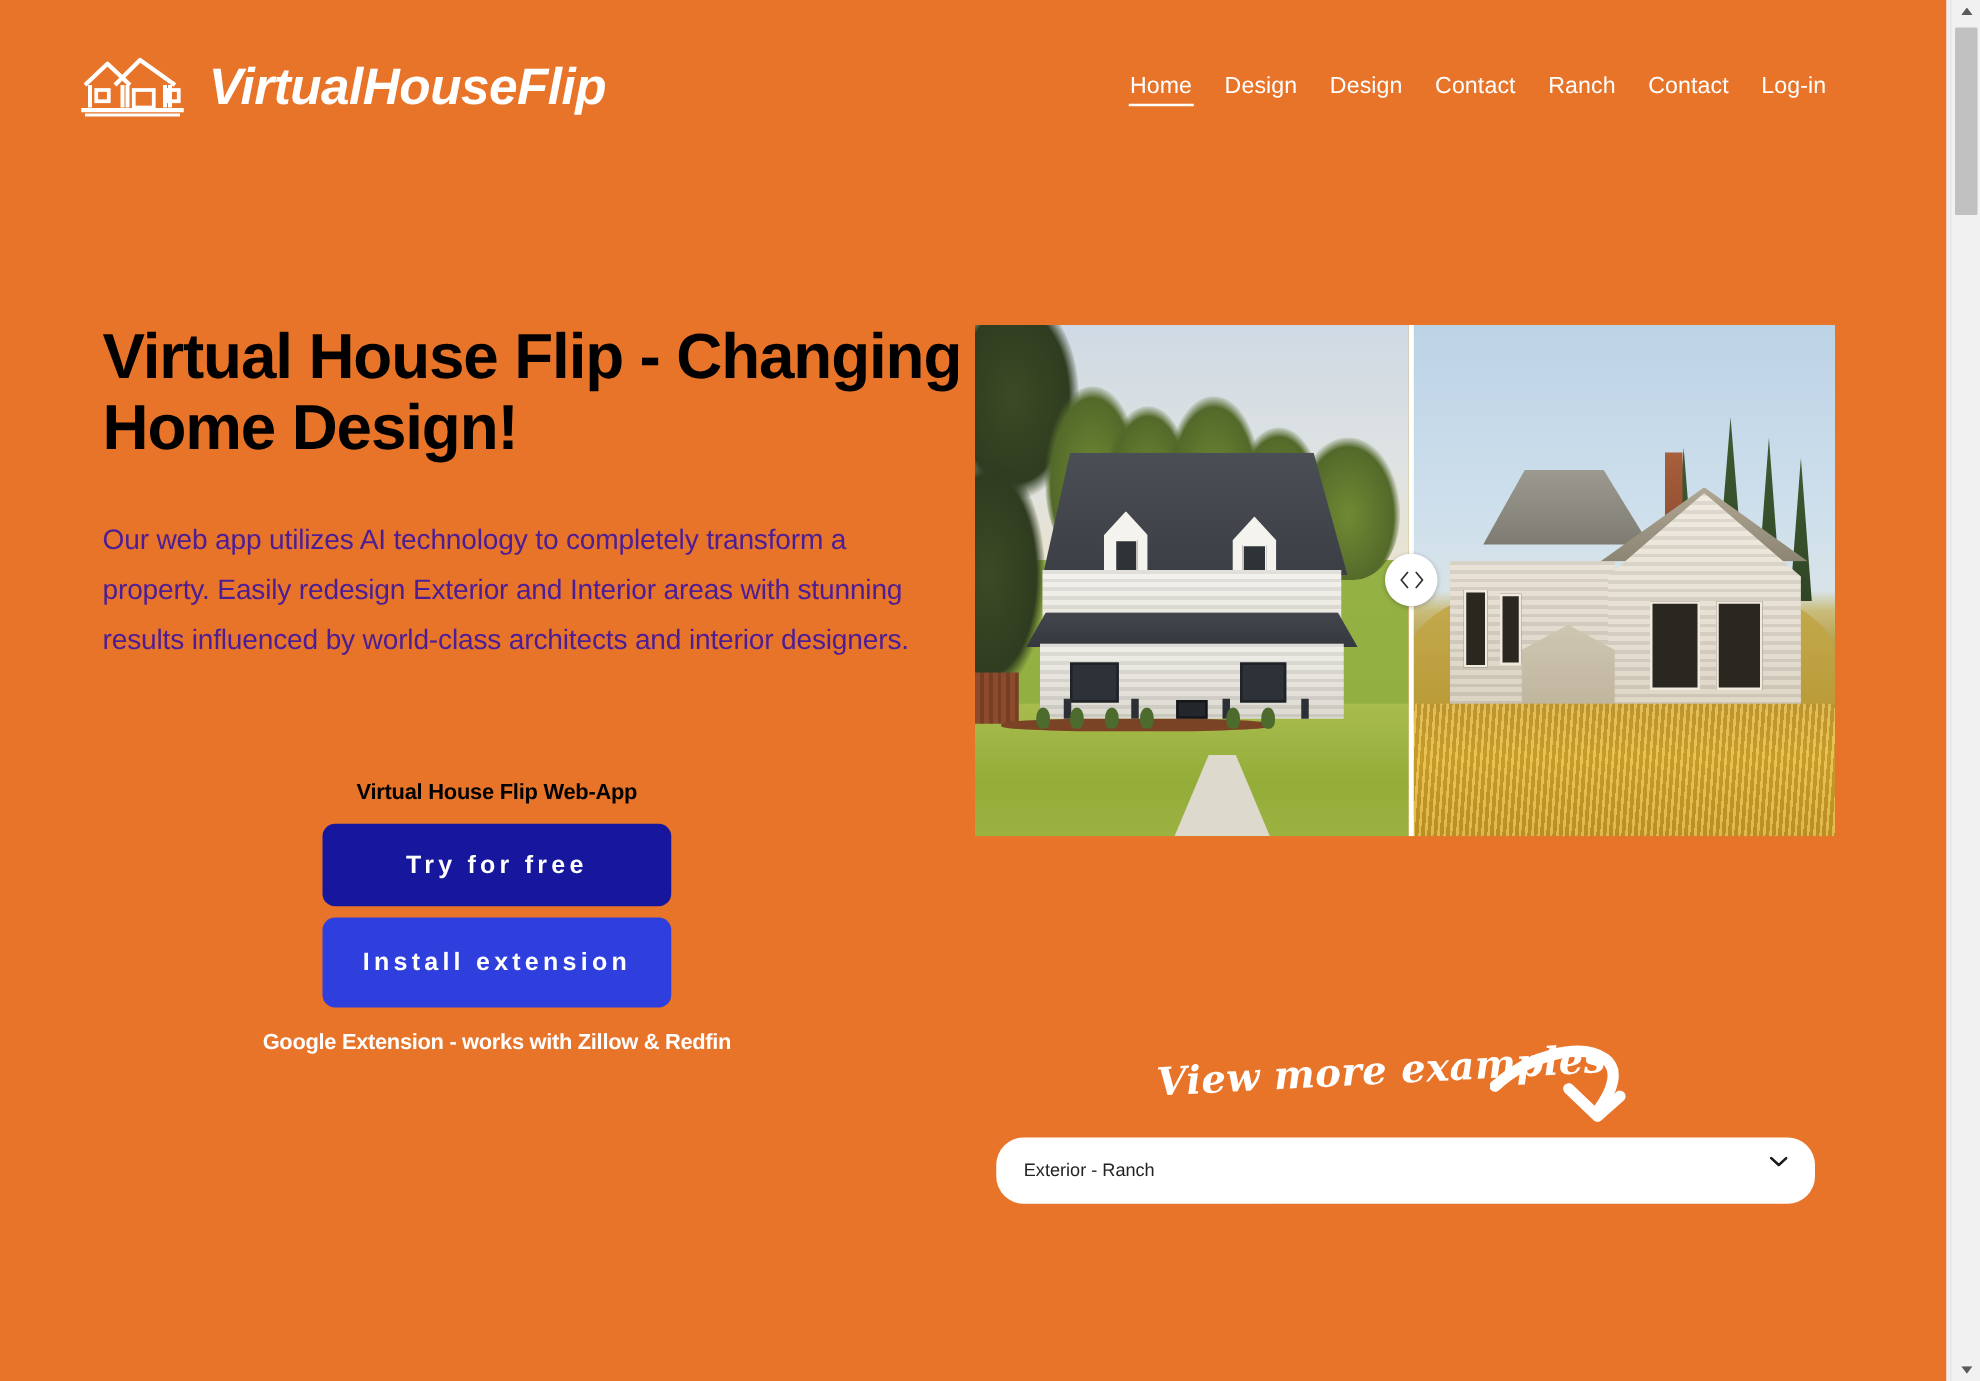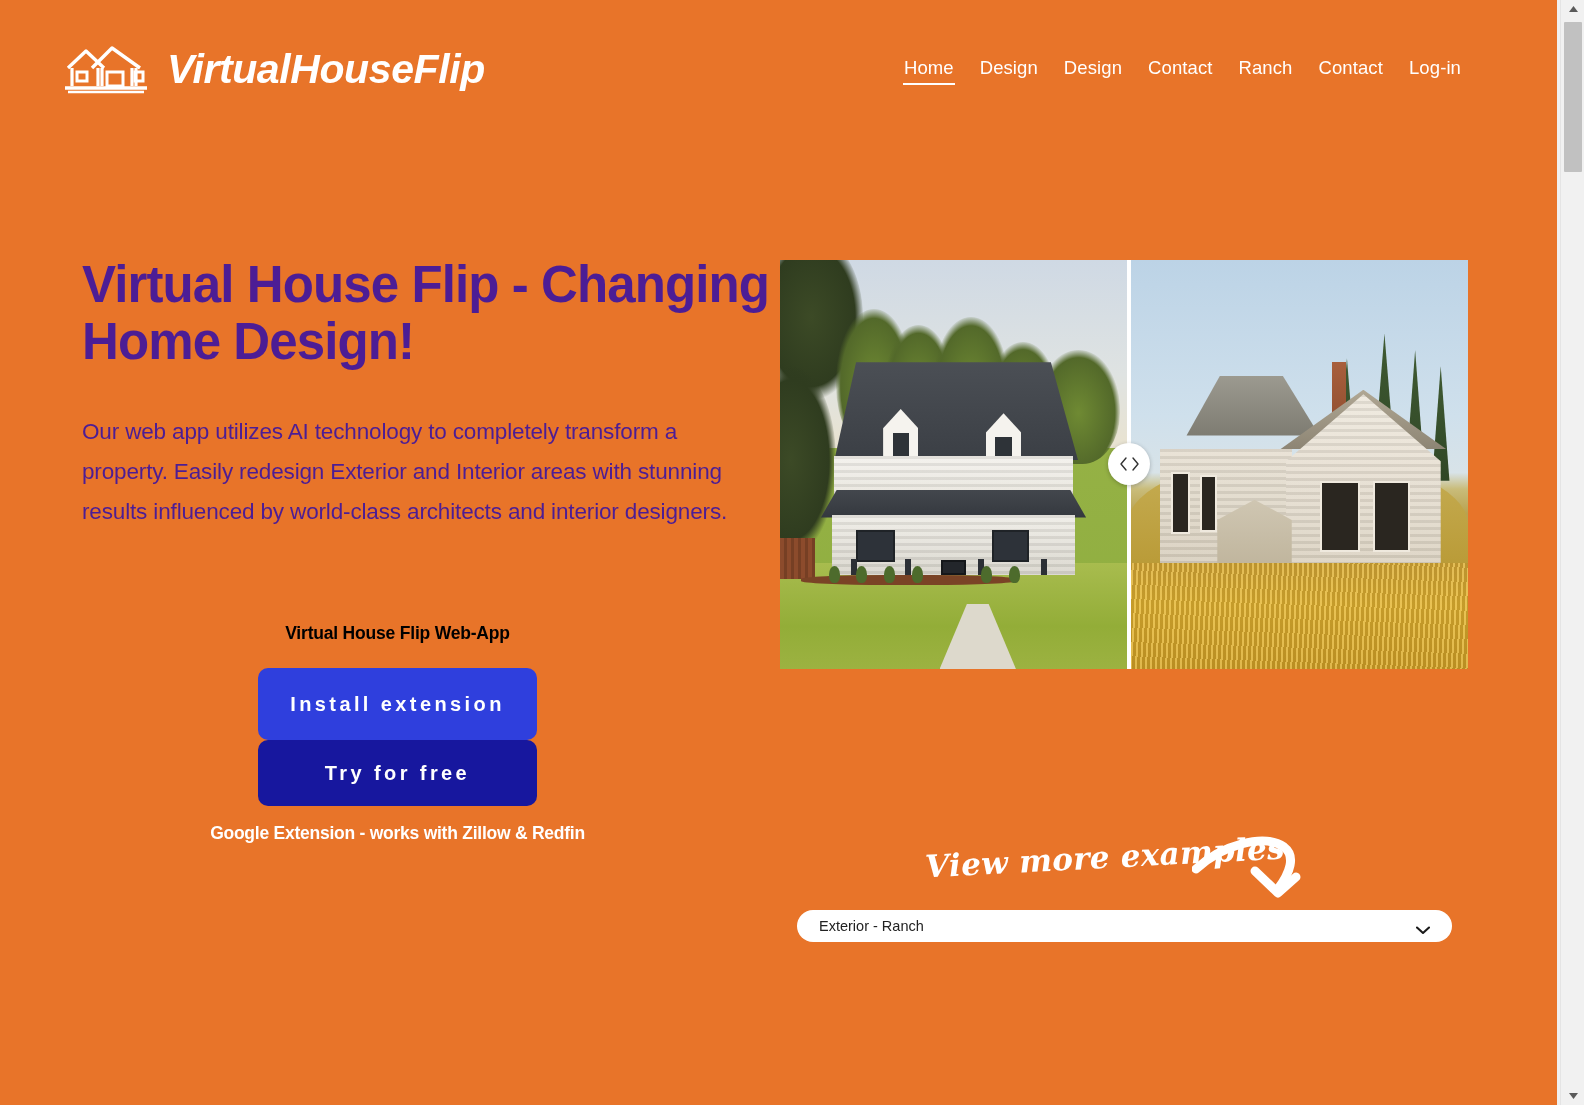--- a/index.html
+++ b/index.html
@@ -99,21 +99,21 @@
   }
 
   .hero-left {
     position: absolute;
     top: 120px;
     left: 82px;
     width: 690px;
   }
 
   .hero-title {
-    color: #4c1d95;
+    color: #000000;
     font-size: 51px;
     font-weight: 700;
     line-height: 1.12;
     letter-spacing: -0.9px;
     max-width: 690px;
   }
 
   .hero-sub {
     margin-top: 42px;
     color: #4c1d95;
@@ -402,21 +402,21 @@
 
   .example-select-wrap {
     position: absolute;
     top: 650px;
     left: 17px;
     width: 655px;
     height: 40px;
   }
   .example-select {
     width: 655px;
-    height: 32px;
+    height: 53px;
     border-radius: 22px;
     border: none;
     background: #ffffff;
     color: #222222;
     font-family: "Liberation Sans", sans-serif;
     font-size: 14.5px;
     padding: 0 22px;
     appearance: none;
     -webkit-appearance: none;
     cursor: pointer;
@@ -491,23 +491,23 @@
     <section class="hero">
 
       <div class="hero-left">
         <h1 class="hero-title">Virtual House Flip -  Changing Home Design!</h1>
         <p class="hero-sub">Our web app utilizes AI technology to completely transform a property. Easily redesign Exterior and Interior areas with stunning results influenced by world-class architects and interior designers.</p>
       </div>
 
       <div class="cta-block">
         <div class="cta-caption-top">Virtual House Flip Web-App</div>
 
+        <button class="cta-button cta-primary">Try for free</button>
+
         <button class="cta-button cta-secondary">Install extension</button>
-
-        <button class="cta-button cta-primary">Try for free</button>
 
         <div class="cta-caption-bottom">Google Extension - works with Zillow &amp; Redfin</div>
       </div>
 
       <div class="hero-right">
 
         <div class="compare">
 
           <div class="compare-pane pane-after">
             <div class="scene-after">

